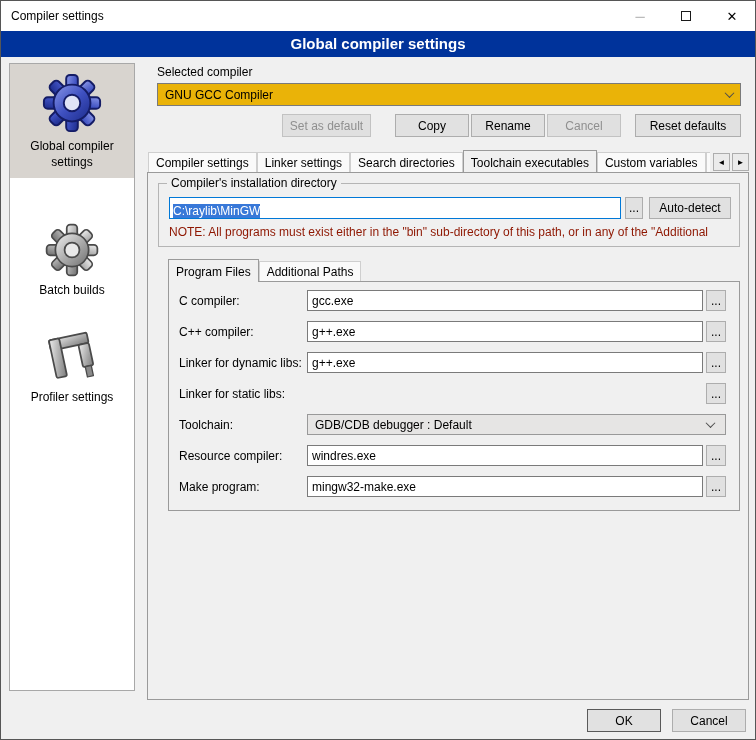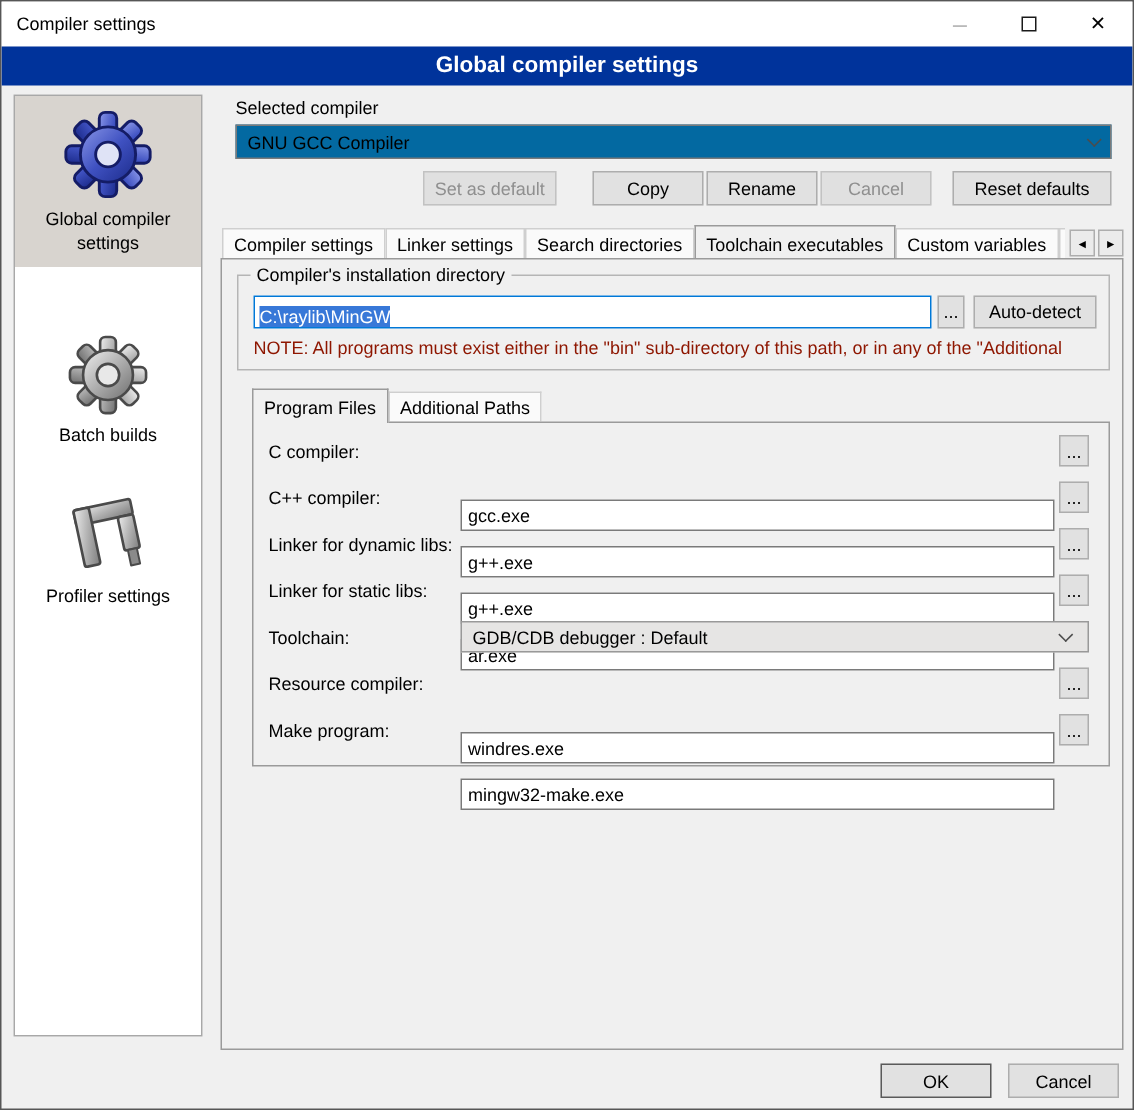--- a/index.html
+++ b/index.html
@@ -30,21 +30,21 @@
             background:#ffffff; border:1px solid #a8a8a8; overflow:hidden; }
   .side-item{ width:100%; text-align:center; padding:8px 4px; }
   .side-item.selected{ background:#d8d4cf; }
   .side-icon{ display:block; margin:0 auto; }
   .side-label{ display:block; margin-top:5px; line-height:1.3; }
   .side-item.i2{ margin-top:14px; }
   .side-item.i3{ margin-top:36px; }
 
   
   .sel-label{ position:absolute; left:156px; top:64px; }
-  .combo{ display:flex; align-items:center; background:#0369a1; border:1px solid #7a7a7a;
+  .combo{ display:flex; align-items:center; background:#eab308; border:1px solid #7a7a7a;
           padding:0 7px; cursor:default; }
   .combo-main{ position:absolute; left:156px; top:82px; width:584px; height:23px; }
   .chev{ width:7px; height:7px; border-right:1.5px solid #4c4c4c; border-bottom:1.5px solid #4c4c4c;
          transform:rotate(45deg) translate(-1px,-1px); margin-left:auto; flex:none; }
 
   .btn{ position:absolute; height:23px; background:#e1e1e1; border:1px solid #adadad;
         display:flex; align-items:center; justify-content:center; font-size:12px; cursor:default; }
   .btn.disabled{ background:#e0e0e0; border-color:#c2c2c2; color:#8f8f8f; }
   .btn-setdef{ left:281px; top:113px; width:89px; }
   .btn-copy  { left:394px; top:113px; width:74px; }
@@ -82,21 +82,21 @@
 
   
   .subtabstrip{ position:absolute; left:20px; top:86px; height:22px; display:flex; align-items:flex-end; }
   .subpanel{ position:absolute; left:20px; top:108px; width:572px; height:230px;
              border:1px solid #9a9a9a; background:#f0f0f0; }
 
   
   .frow{ position:absolute; left:0; right:0; height:22px; }
   .flabel{ position:absolute; left:10px; top:4px; white-space:nowrap; }
   .field{ position:absolute; left:138px; top:0; width:396px; height:21px; background:#ffffff;
-          border:1px solid #7a7a7a; padding:0 4px; font:12px "Liberation Sans","DejaVu Sans",sans-serif;margin-top:43px; }
+          border:1px solid #7a7a7a; padding:0 4px; font:12px "Liberation Sans","DejaVu Sans",sans-serif; }
   .browse{ position:absolute; left:537px; top:0; width:20px; height:21px; }
   .combo-dbg{ position:absolute; left:138px; top:0; width:419px; height:21px; background:#e6e5e4;
               border:1px solid #999999; }
   .combo-dbg .chev{ margin-right:4px; }
   .r1{ top:8px; } .r2{ top:39px; } .r3{ top:70px; } .r4{ top:101px; }
   .r5{ top:132px; } .r6{ top:163px; } .r7{ top:194px; }
 
   
   .btn-ok    { left:586px; top:708px; width:74px; border:1px solid #5a5a5a; }
   .btn-cancel{ left:671px; top:708px; width:74px; }
@@ -250,21 +250,20 @@
       </div>
 
       <div class="frow r3">
         <span class="flabel">Linker for dynamic libs:</span>
         <input class="field" value="g++.exe" style="">
         <div class="btn browse">...</div>
       </div>
 
       <div class="frow r4">
         <span class="flabel">Linker for static libs:</span>
-        <input class="field" value="ar.exe" style="">
         <div class="btn browse">...</div>
       </div>
 
       <div class="frow r5">
         <span class="flabel">Toolchain:</span>
         <div class="combo combo-dbg">
           <span>GDB/CDB debugger : Default</span>
           <span class="chev"></span>
         </div>
       </div>

